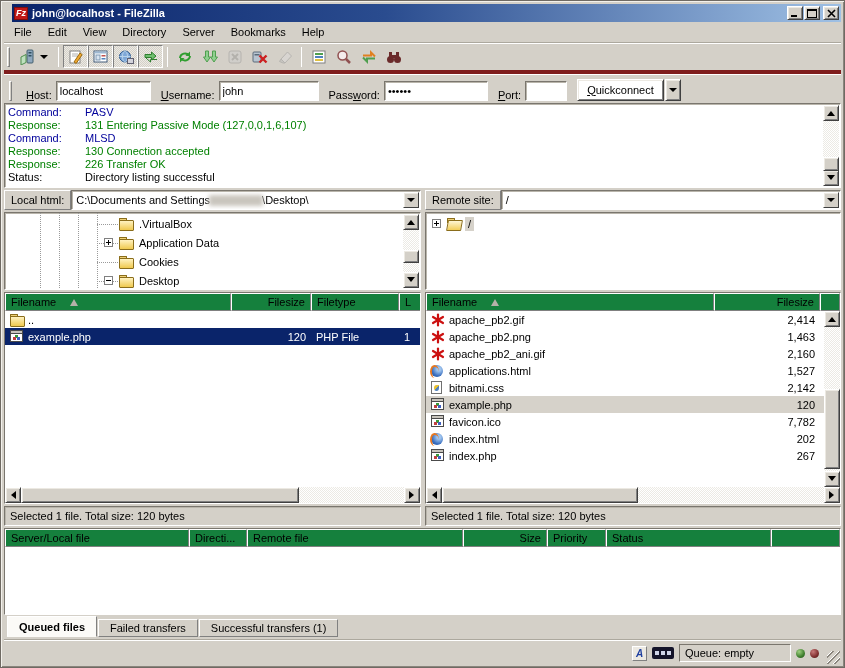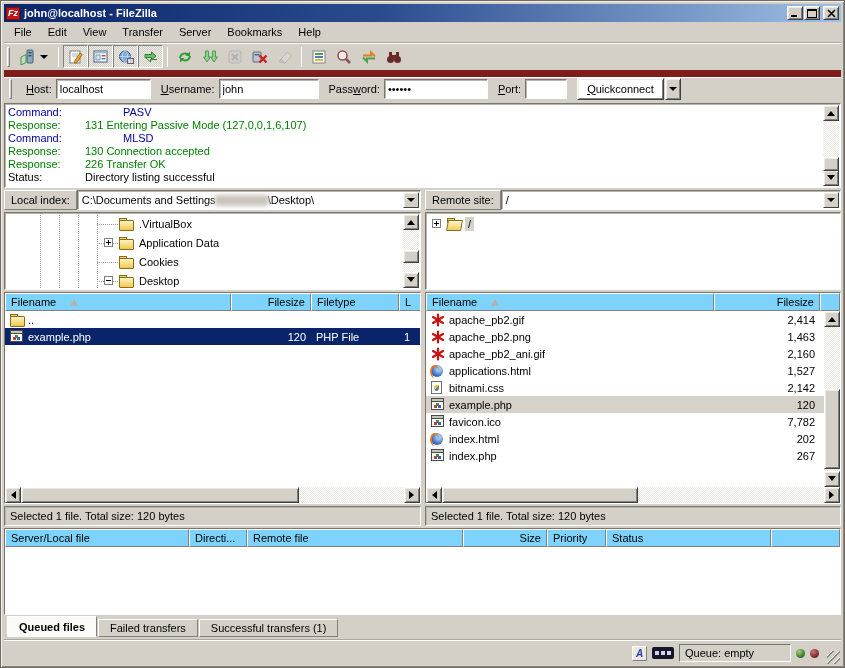--- a/index.html
+++ b/index.html
@@ -5,21 +5,21 @@
   * { margin:0; padding:0; box-sizing:border-box; }
   html,body { width:845px; height:668px; overflow:hidden; }
   body { font-family:"Liberation Sans", sans-serif; font-size:11px; color:#000; }
 
   .window { width:845px; height:668px; background:#D4D0C8; border:1px solid #6f6a63;
             box-shadow: inset 1px 1px 0 #f3f1ec, inset -1px -1px 0 #8a857d;
             padding:3px; display:flex; flex-direction:column; }
 
   
   .titlebar { height:18px; flex:none; background:linear-gradient(90deg,#0A246A 0%,#2A4C8F 45%,#9FC0E4 100%);
-              display:flex; align-items:center; padding:0 2px; }
+              display:flex; align-items:center; padding:0 2px;margin-left:8px; }
   .app-icon { width:14px; height:13px; background:#C01818; border:1px solid #7c0e0e; color:#fff;
               font-weight:bold; font-style:italic; font-size:9px; line-height:11px; text-align:center; flex:none; }
   .title { color:#fff; font-weight:bold; padding-left:4px; flex:1; white-space:nowrap; overflow:hidden; }
   .wbtn { width:16px; height:14px; flex:none; background:#D4D0C8; margin-left:1px;
           border:1px solid; border-color:#fff #404040 #404040 #fff;
           box-shadow: inset 1px 1px 0 #ece9e2, inset -1px -1px 0 #808080;
           display:flex; align-items:center; justify-content:center; }
   .wbtn.close { margin-left:3px; }
   .wbtn svg { display:block; }
 
@@ -39,40 +39,40 @@
           background-image:linear-gradient(45deg,#d4d0c8 25%,transparent 25%,transparent 75%,#d4d0c8 75%),
                            linear-gradient(45deg,#d4d0c8 25%,transparent 25%,transparent 75%,#d4d0c8 75%);
           background-size:2px 2px; background-position:0 0,1px 1px; }
   .tbtn.disabled .ticon { filter:grayscale(1) opacity(.45); }
   .ticon { display:block; width:16px; height:16px; }
   .ticon svg { display:block; }
   .tsep { width:1px; height:20px; background:#808080; border-right:1px solid #fff; margin:0 4px; flex:none; }
   .dd-arrow { width:0; height:0; border:4px solid transparent; border-top:4px solid #000; margin-top:6px; display:inline-block; }
 
   
-  .quickbar { height:31px; flex:none; display:flex; align-items:center; padding:0 4px;
-              border-top:7px solid #7f1d1d; box-shadow: inset 0 1px 0 #fff; }
+  .quickbar { height:31px; flex:none; display:flex; align-items:flex-end; padding:0 4px;
+              border-top:4px solid #7f1d1d; box-shadow: inset 0 1px 0 #fff; }
   .qc-label { margin:0 4px 0 10px; white-space:nowrap; }
   .qc-label:first-child { margin-left:6px; }
   input.field { height:20px; background:#fff; border:1px solid; border-color:#7a766e #fff #fff #7a766e;
                 box-shadow: inset 1px 1px 0 #b9b5ab; padding:2px 3px; font:11px "Liberation Sans",sans-serif; }
   .qc-btn { height:22px; margin-left:10px; padding:2px 9px 3px; background:#ffffff; white-space:nowrap;
             border:1px solid; border-color:#fff #404040 #404040 #fff;
             box-shadow: inset 1px 1px 0 #ece9e2, inset -1px -1px 0 #808080; font:11px "Liberation Sans",sans-serif; }
   .qc-drop { width:16px; height:22px; background:#D4D0C8; border:1px solid; border-color:#fff #404040 #404040 #fff;
              box-shadow: inset 1px 1px 0 #ece9e2, inset -1px -1px 0 #808080;
              display:flex; align-items:center; justify-content:center; margin-left:1px; }
 
   
   .sunken { border:1px solid; border-color:#7a766e #fff #fff #7a766e; box-shadow: inset 1px 1px 0 #b9b5ab; }
   .log { height:85px; flex:none; margin:2px 0 0; background:#fff; position:relative; overflow:hidden;
          padding:2px 20px 2px 3px; }
   .log-line { display:flex; line-height:13px; white-space:nowrap; }
   .log-label { width:77px; flex:none; }
-  .c-command { color:#00009B;gap:38px; } .c-response { color:#008000; } .c-status { color:#000; }
+  .c-command { color:#00009B; } .c-response { color:#008000; } .c-status { color:#000; }
 
   
   .dither { background-color:#ECEAE4;
             background-image:linear-gradient(45deg,#fff 25%,transparent 25%,transparent 75%,#fff 75%),
                              linear-gradient(45deg,#fff 25%,transparent 25%,transparent 75%,#fff 75%);
             background-size:2px 2px; background-position:0 0,1px 1px; }
   .vscroll { position:absolute; right:1px; top:1px; bottom:1px; width:16px; display:flex; flex-direction:column; }
   .vscroll.inrow { position:static; flex:none; }
   .sbtn { width:16px; height:16px; flex:none; background:#D4D0C8; border:1px solid; border-color:#fff #404040 #404040 #fff;
           box-shadow: inset 1px 1px 0 #ece9e2, inset -1px -1px 0 #808080;
@@ -116,21 +116,21 @@
   .expander { position:absolute; top:4px; width:9px; height:9px; background:#fff; border:1px solid #808080; }
   .expander i { position:absolute; background:#000; }
   .expander i.h { left:1px; right:1px; top:3px; height:1px; }
   .expander i.v { top:1px; bottom:1px; left:3px; width:1px; }
   .tree-ficon { position:absolute; top:2px; }
   .tree-label { position:absolute; top:2px; padding:1px 3px; white-space:nowrap; }
   .tree-label.tsel { background:#D6D2CA; }
 
   .list-box { flex:1; background:#fff; display:flex; flex-direction:column; overflow:hidden; }
   .lhdr { display:flex; height:18px; flex:none; background:#D4D0C8; }
-  .hcell { flex:none; background:#7dd3fc; border:1px solid; border-color:#fff #808080 #808080 #fff;
+  .hcell { flex:none; background:#15803d; border:1px solid; border-color:#fff #808080 #808080 #fff;
            padding:1px 5px; display:flex; align-items:center; overflow:hidden; white-space:nowrap; }
   .hcell.right { justify-content:flex-end; }
   .hcell.fill { flex:1; }
   .sort-asc { width:0; height:0; border-left:4px solid transparent; border-right:4px solid transparent;
               border-bottom:7px solid #b5b1a8; margin-left:14px; }
   .lbody-row { flex:1; display:flex; overflow:hidden; }
   .lbody { flex:1; position:relative; overflow:hidden; background:#fff; }
   .lrow { display:flex; height:17px; align-items:center; }
   .lrow.sel-active { background:#0A246A; color:#fff; }
   .lrow.sel-inactive { background:#D6D2CA; }
@@ -209,21 +209,21 @@
         <svg width="9" height="9">
           <path d="M1 1 L8 8 M8 1 L1 8" stroke="#000" stroke-width="1.6"></path>
         </svg>
       </span>
   </div>
 
   <div class="menubar">
       <span class="menu-item">File</span>
       <span class="menu-item">Edit</span>
       <span class="menu-item">View</span>
-      <span class="menu-item">Transfer</span>
+      <span class="menu-item">Directory</span>
       <span class="menu-item">Server</span>
       <span class="menu-item">Bookmarks</span>
       <span class="menu-item">Help</span>
     </div>
 
   <div class="toolbar">
     <span class="tb-grip"></span>
   <div class="tbtn">
         <span class="ticon">
           <svg width="16" height="16">
@@ -414,21 +414,21 @@
         <span class="sbtn">
           <i class="ar-down"></i>
         </span>
       </div>
   </div>
 
   <div class="panes">
 
     <div class="pane local">
       <div class="site-row">
-        <span class="site-label">Local index:</span>
+        <span class="site-label">Local html:</span>
         <span class="combo">
           <span>C:\Documents and Settings</span><span class="redact"></span><span>\Desktop\</span>
           <span class="combo-arrow"><span class="dd-arrow" style="margin-top:4px"></span></span>
         </span>
       </div>
       <div class="tree sunken" id="local-tree">
         <div class="vscroll" id="ltree-vscroll">
             <span class="sbtn">
               <i class="ar-up"></i>
             </span>

